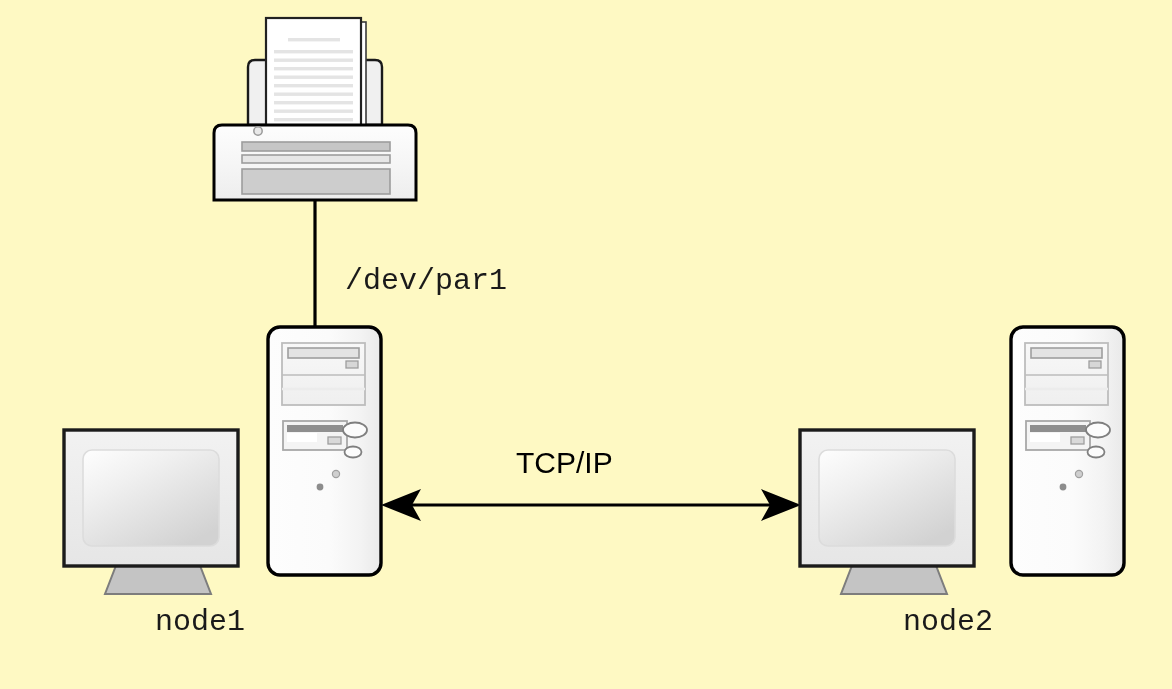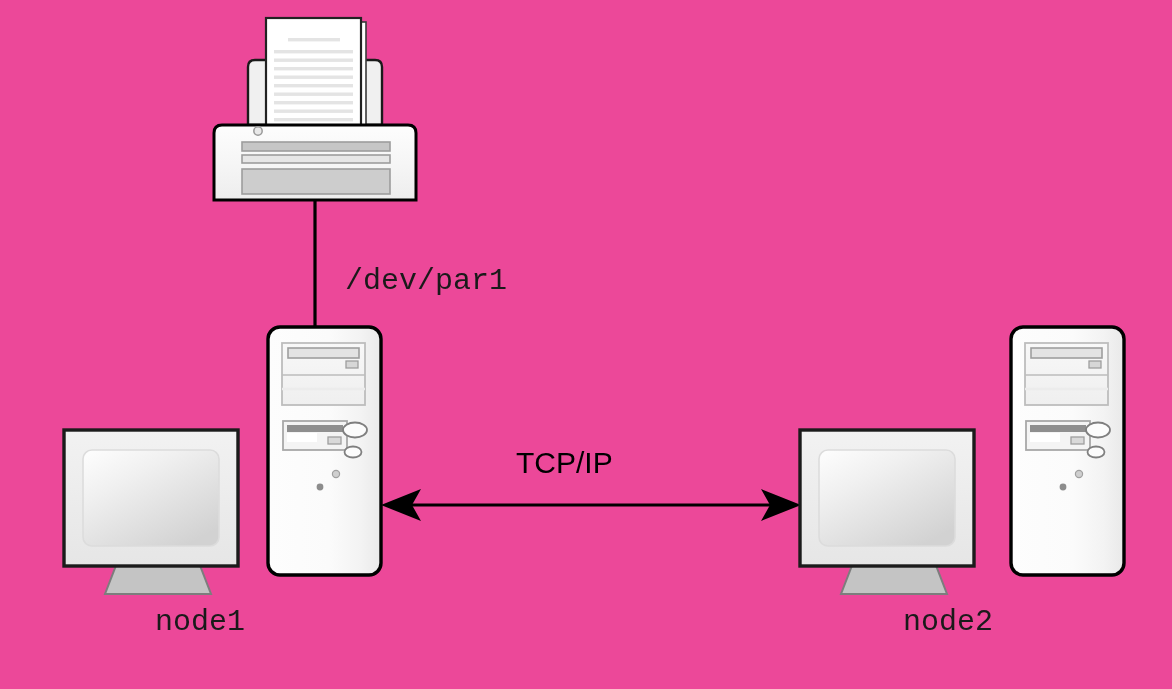--- a/index.html
+++ b/index.html
@@ -4,21 +4,21 @@
 <style>
   html, body {
     margin: 0;
     padding: 0;
     background: #ffffff;
   }
   #canvas {
     position: relative;
     width: 1172px;
     height: 689px;
-    background: #ec4899;
+    background: #fef9c3;
     overflow: hidden;
     font-family: "Liberation Sans", sans-serif;
   }
   svg.diagram {
     display: block;
     width: 1172px;
     height: 689px;
   }
   text.mono-label {
     font-family: "Liberation Mono", "DejaVu Sans Mono", monospace;

